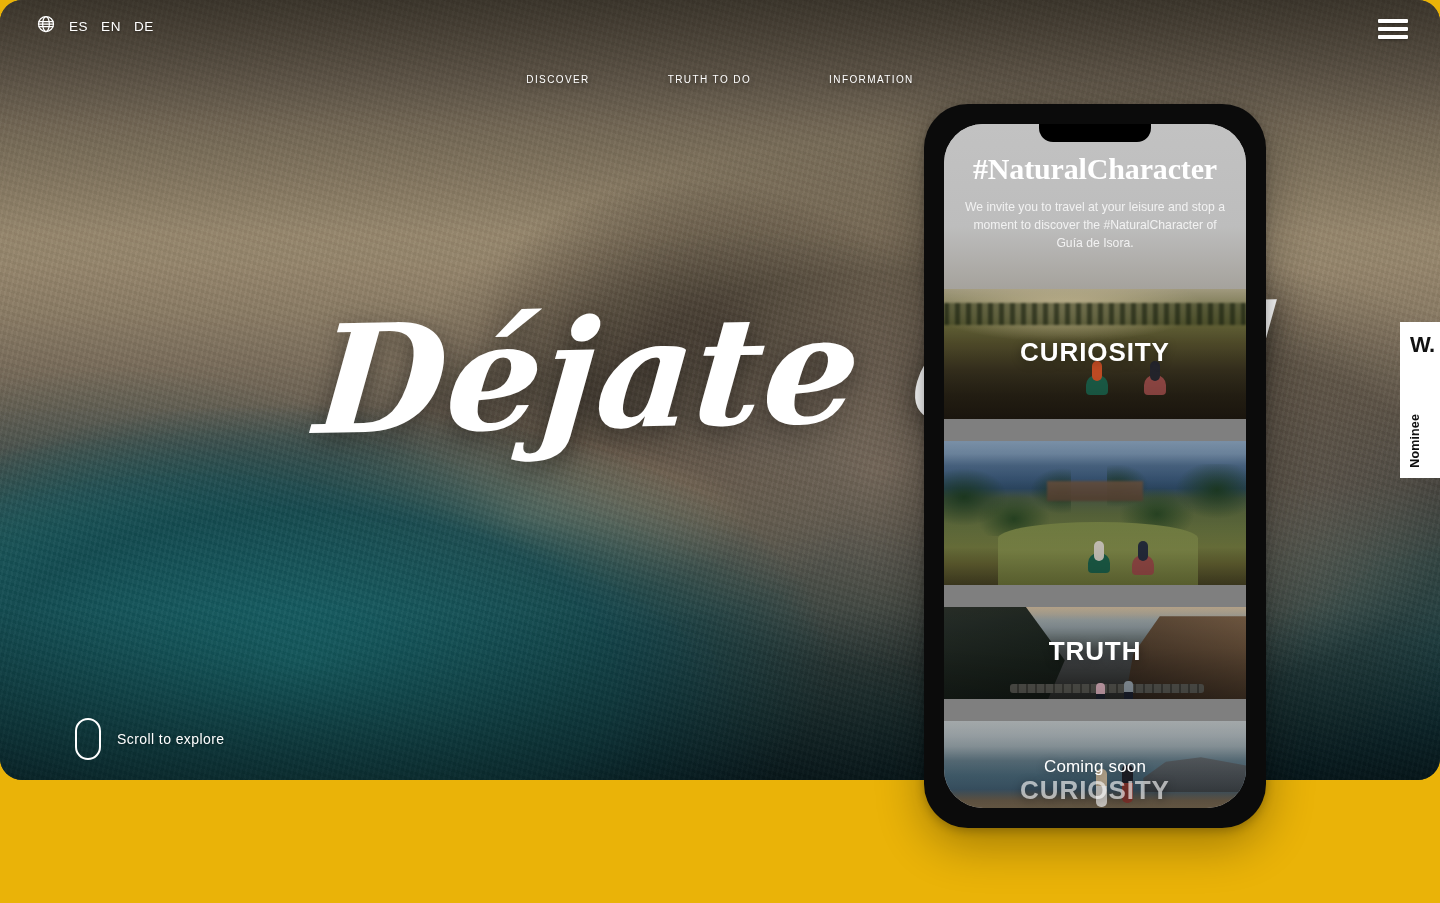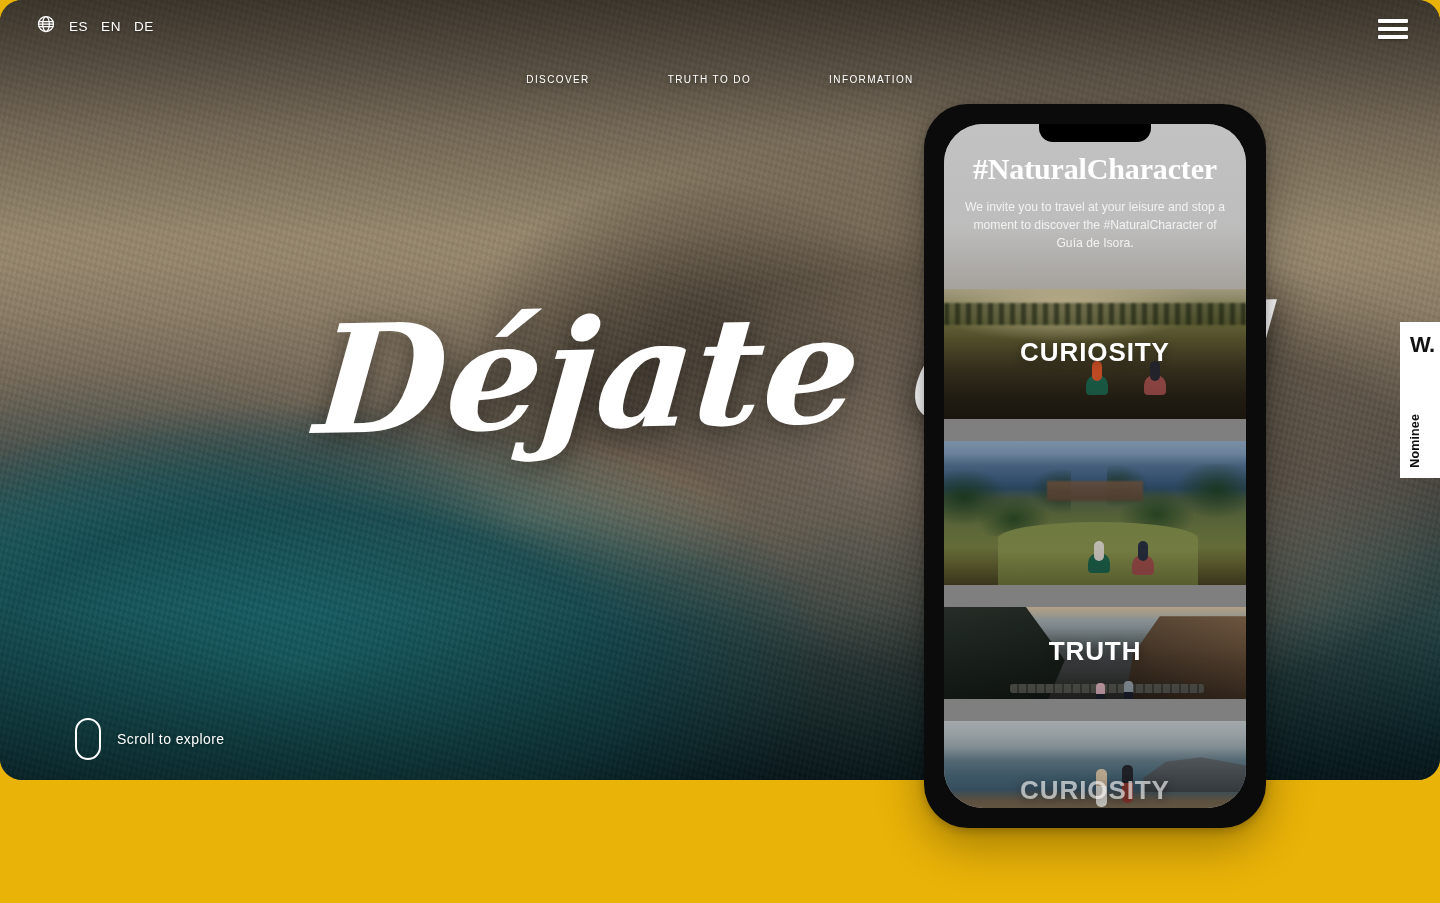--- a/index.html
+++ b/index.html
@@ -529,18 +529,19 @@
       <div class="vc-gap"></div>
 
       <div class="value-card" style="height:142px">
         <div class="vc-photo scene-happiness">
           <div class="cliff-far"></div>
           <div class="p-stripe" style="left:152px; top:48px"></div>
           <div class="p-dark" style="left:178px; top:44px"></div>
 
         </div>
         <div class="vc-shade"></div>
+        <div class="vc-coming">Coming soon</div>
         <div class="vc-label dim">CURIOSITY</div>
       </div>
     </div>
   </div>
 
 </div>
 
 </body></html>

